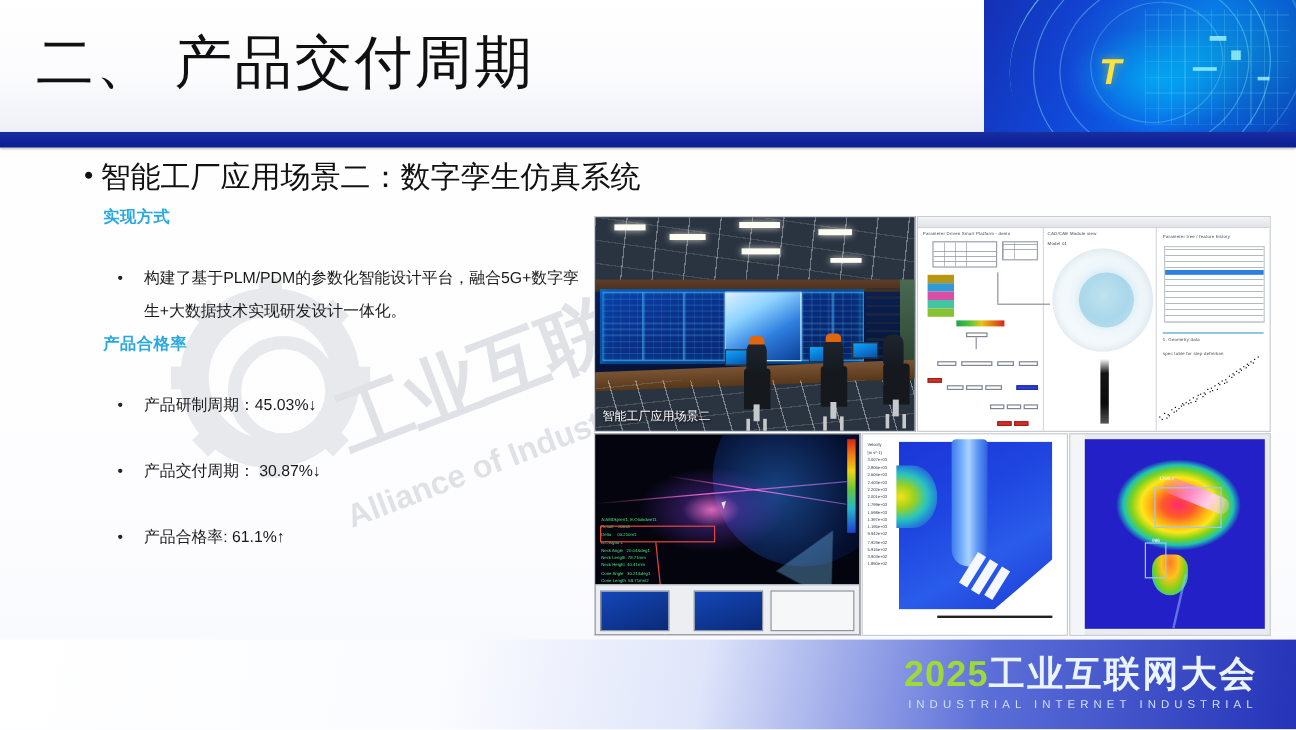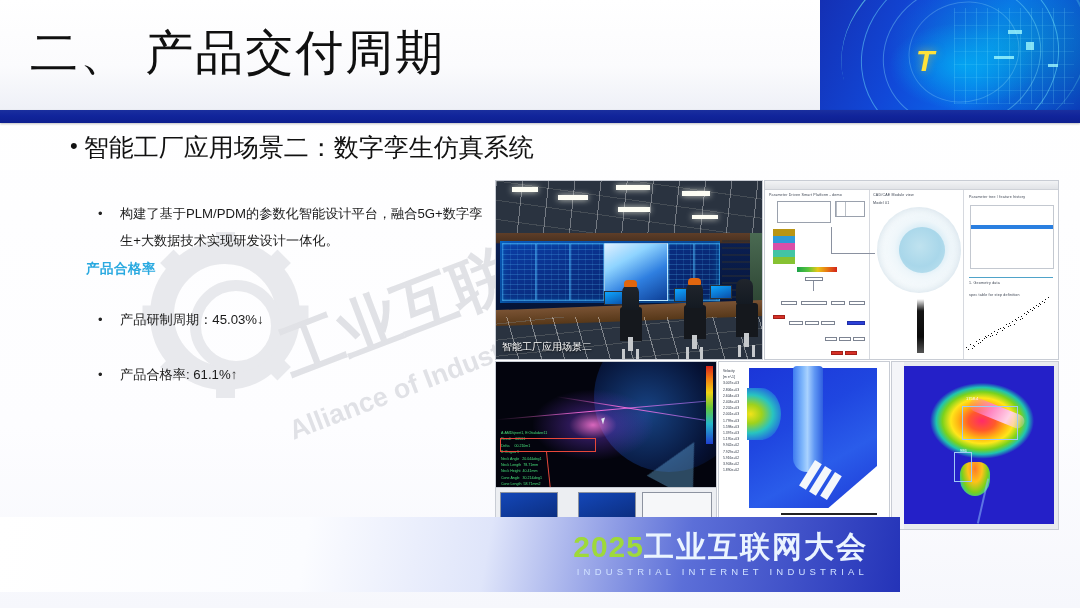--- a/index.html
+++ b/index.html
@@ -412,21 +412,21 @@
     position: absolute; left: 78px; top: 112px; width: 1.5px; height: 46px;
     background: rgba(150,200,255,.5); transform: rotate(13deg);
   }
   #p-thermal .side {
     position: absolute; left: 0; top: 0; width: 12px; height: 169px;
     background: #f4f5f8;
   }
 
   
   #footer {
-    position: absolute; left: 0; bottom: 16px; width: 900px; height: 75px;
+    position: absolute; left: 0; bottom: 0; width: 1080px; height: 75px;
     background: linear-gradient(100deg,#ffffff 0%,#fbfcff 34%,#dfe5fa 54%,#5c6fd8 76%,#2433b8 100%);
   }
   #footer-logo {
     position: absolute; right: 32px; bottom: 15px; text-align: right;
   }
   #fl-line1 { font-size: 30px; font-weight: 700; line-height: 32px; white-space: nowrap; }
   #fl-year { color: #9ed93a; letter-spacing: 1px; }
   #fl-cn { color: #eaf4ff; letter-spacing: 2px; }
   #fl-line2 {
     font-size: 9.5px; color: #cfe0ff; letter-spacing: 4.2px;
@@ -469,27 +469,29 @@
       <div class="tooth" style="transform:rotate(225deg)"></div>
       <div class="tooth" style="transform:rotate(270deg)"></div>
       <div class="tooth" style="transform:rotate(315deg)"></div>
     </div>
     <div id="wm-cn">工业互联网联盟</div>
     <div id="wm-en">Alliance of Industrial Internet</div>
   </div>
 
   <div id="left-col">
 
+    <div class="sec-head">实现方式</div>
     <ul class="blist">
       <li>构建了基于PLM/PDM的参数化智能设计平台，融合5G+数字孪生+大数据技术实现研发设计一体化。</li>
     </ul>
 
     <div class="sec-head" id="sec2-head">产品合格率</div>
     <ul class="blist">
       <li>产品研制周期：45.03%↓</li>
+      <li>产品交付周期： 30.87%↓</li>
       <li>产品合格率: 61.1%↑</li>
     </ul>
   </div>
 
   <div id="grid">
 
     <div class="panel" id="p-control">
       <div class="ceiling"></div>
       <div class="lamp" style="left:16px;top:6px;width:26px;height:5px;"></div>
       <div class="lamp" style="left:62px;top:14px;width:30px;height:5px;"></div>

